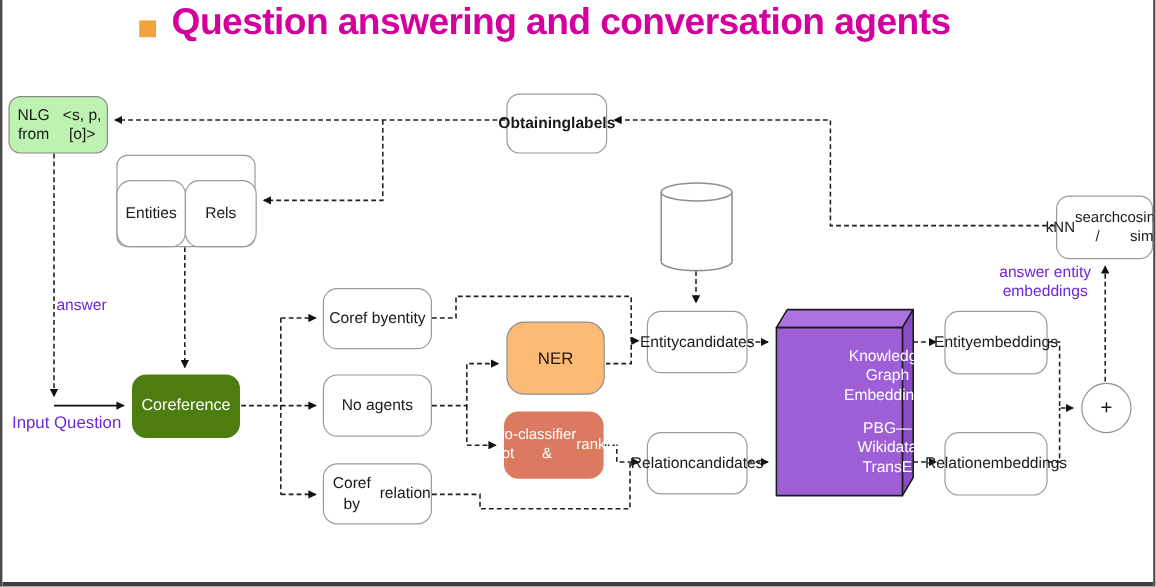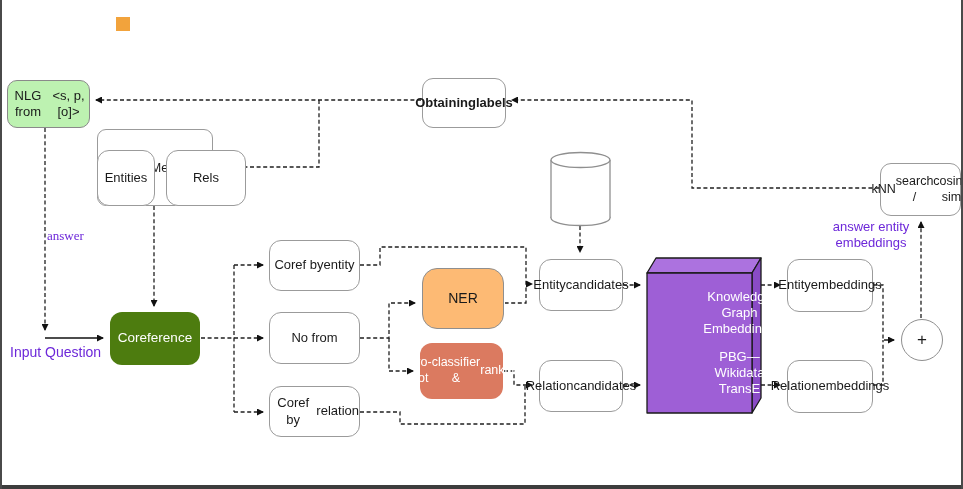--- a/index.html
+++ b/index.html
@@ -18,52 +18,53 @@
   
   .node{
     position:absolute;background:#fff;border:1.3px solid #9b9b9b;border-radius:12px;
     display:flex;flex-direction:row;align-items:center;justify-content:center;
     font-size:13px;line-height:1.25;text-align:center;box-sizing:border-box;color:#1a1a1a;
   }
   .node span{display:block;}
   #node-nlg{left:5px;top:80px;width:83px;height:48px;background:#BDF2B1;border-color:#8a8a8a;border-radius:10px;}
   #node-dialogue-memory{left:95px;top:129px;width:116px;height:77px;border-radius:9px;justify-content:flex-start;padding-top:3px;font-size:12.5px;}
   #node-entities{left:95px;top:150px;width:58px;height:56px;border-radius:12px;}
-  #node-rels{left:164px;top:150px;width:80px;height:56px;border-radius:12px;}
+  #node-rels{left:152px;top:150px;width:60px;height:56px;border-radius:12px;}
   #node-obtaining{left:420px;top:78px;width:84px;height:50px;border-radius:11px;font-weight:bold;}
   #node-knn{left:878px;top:163px;width:81px;height:53px;font-size:12.5px;border-radius:11px;}
   #node-coref-entity{left:267px;top:240px;width:91px;height:51px;}
   #node-no-coref{left:267px;top:312px;width:91px;height:52px;}
   #node-coref-relation{left:267px;top:386px;width:91px;height:51px;}
   #node-coreference{left:108px;top:312px;width:90px;height:53px;background:#4d7c0f;border:none;color:#fff;font-size:13.5px;}
   #node-ner{left:420px;top:268px;width:82px;height:61px;background:#fdba74;border-color:#8f8f8f;border-radius:15px;font-size:14px;}
   #node-zero-shot{left:418px;top:343px;width:83px;height:56px;background:#DB7A60;border:none;color:#fff;font-size:12.5px;}
   #node-entity-candidates{left:537px;top:259px;width:84px;height:52px;}
   #node-relation-candidates{left:537px;top:360px;width:84px;height:52px;}
   #node-entity-embeddings{left:785px;top:259px;width:86px;height:53px;}
   #node-relation-embeddings{left:785px;top:360px;width:86px;height:53px;}
   #node-plus{left:899px;top:319px;width:42px;height:42px;border-radius:50%;font-size:17px;border-color:#8f8f8f;}
   
   .overlay{position:absolute;display:flex;flex-direction:column;align-items:center;justify-content:center;text-align:center;}
   #engrams-text{left:549px;top:166px;width:59px;height:52px;font-size:12.5px;line-height:1.25;}
   #kge-text{left:645px;top:276px;width:105px;height:134px;color:#fff;font-size:13px;line-height:1.25;padding-left:40px;}
   .kge-gap{height:11px;}
   
   .free-label{position:absolute;font-size:13px;color:#6d28d9;white-space:nowrap;}
-  #label-answer{left:45px;top:228px;font-family:Liberation Serif, serif;}
+  #label-answer{left:45px;top:246px;}
   #label-input-question{left:8px;top:344px;font-size:14px;}
   #label-answer-entity{left:822px;top:219px;width:94px;text-align:center;white-space:normal;line-height:1.22;}
   #connector-layer{position:absolute;left:0;top:0;}
 </style>
 </head>
 <body>
 
 <div id="slide">
 
   <div id="title-bullet"></div>
+  <h1 id="slide-title">Question answering and conversation agents</h1>
 
   <svg id="connector-layer" width="963" height="489" viewBox="0 0 963 489">
     <defs>
       <marker id="arr" markerWidth="7" markerHeight="7" refX="6" refY="3.5" orient="auto" markerUnits="userSpaceOnUse">
         <path d="M0,0 L7,3.5 L0,7 Z" fill="#111"></path>
       </marker>
     </defs>
 
     <g fill="none" stroke="#1f1f1f" stroke-width="1.3" stroke-dasharray="4 2.6">
       <path d="M 877 188 H 690 V 100 H 510" marker-end="url(#arr)"></path>
@@ -141,21 +142,21 @@
     <span>search /</span>
     <span>cosine sim</span>
   </div>
 
   <div class="node" id="node-coref-entity">
     <span>Coref by</span>
     <span>entity</span>
   </div>
 
   <div class="node" id="node-no-coref">
-    <span>No from</span>
+    <span>No agents</span>
   </div>
 
   <div class="node" id="node-coref-relation">
     <span>Coref by</span>
     <span>relation</span>
   </div>
 
   <div class="node" id="node-coreference">
     <span>Coreference</span>
   </div>

